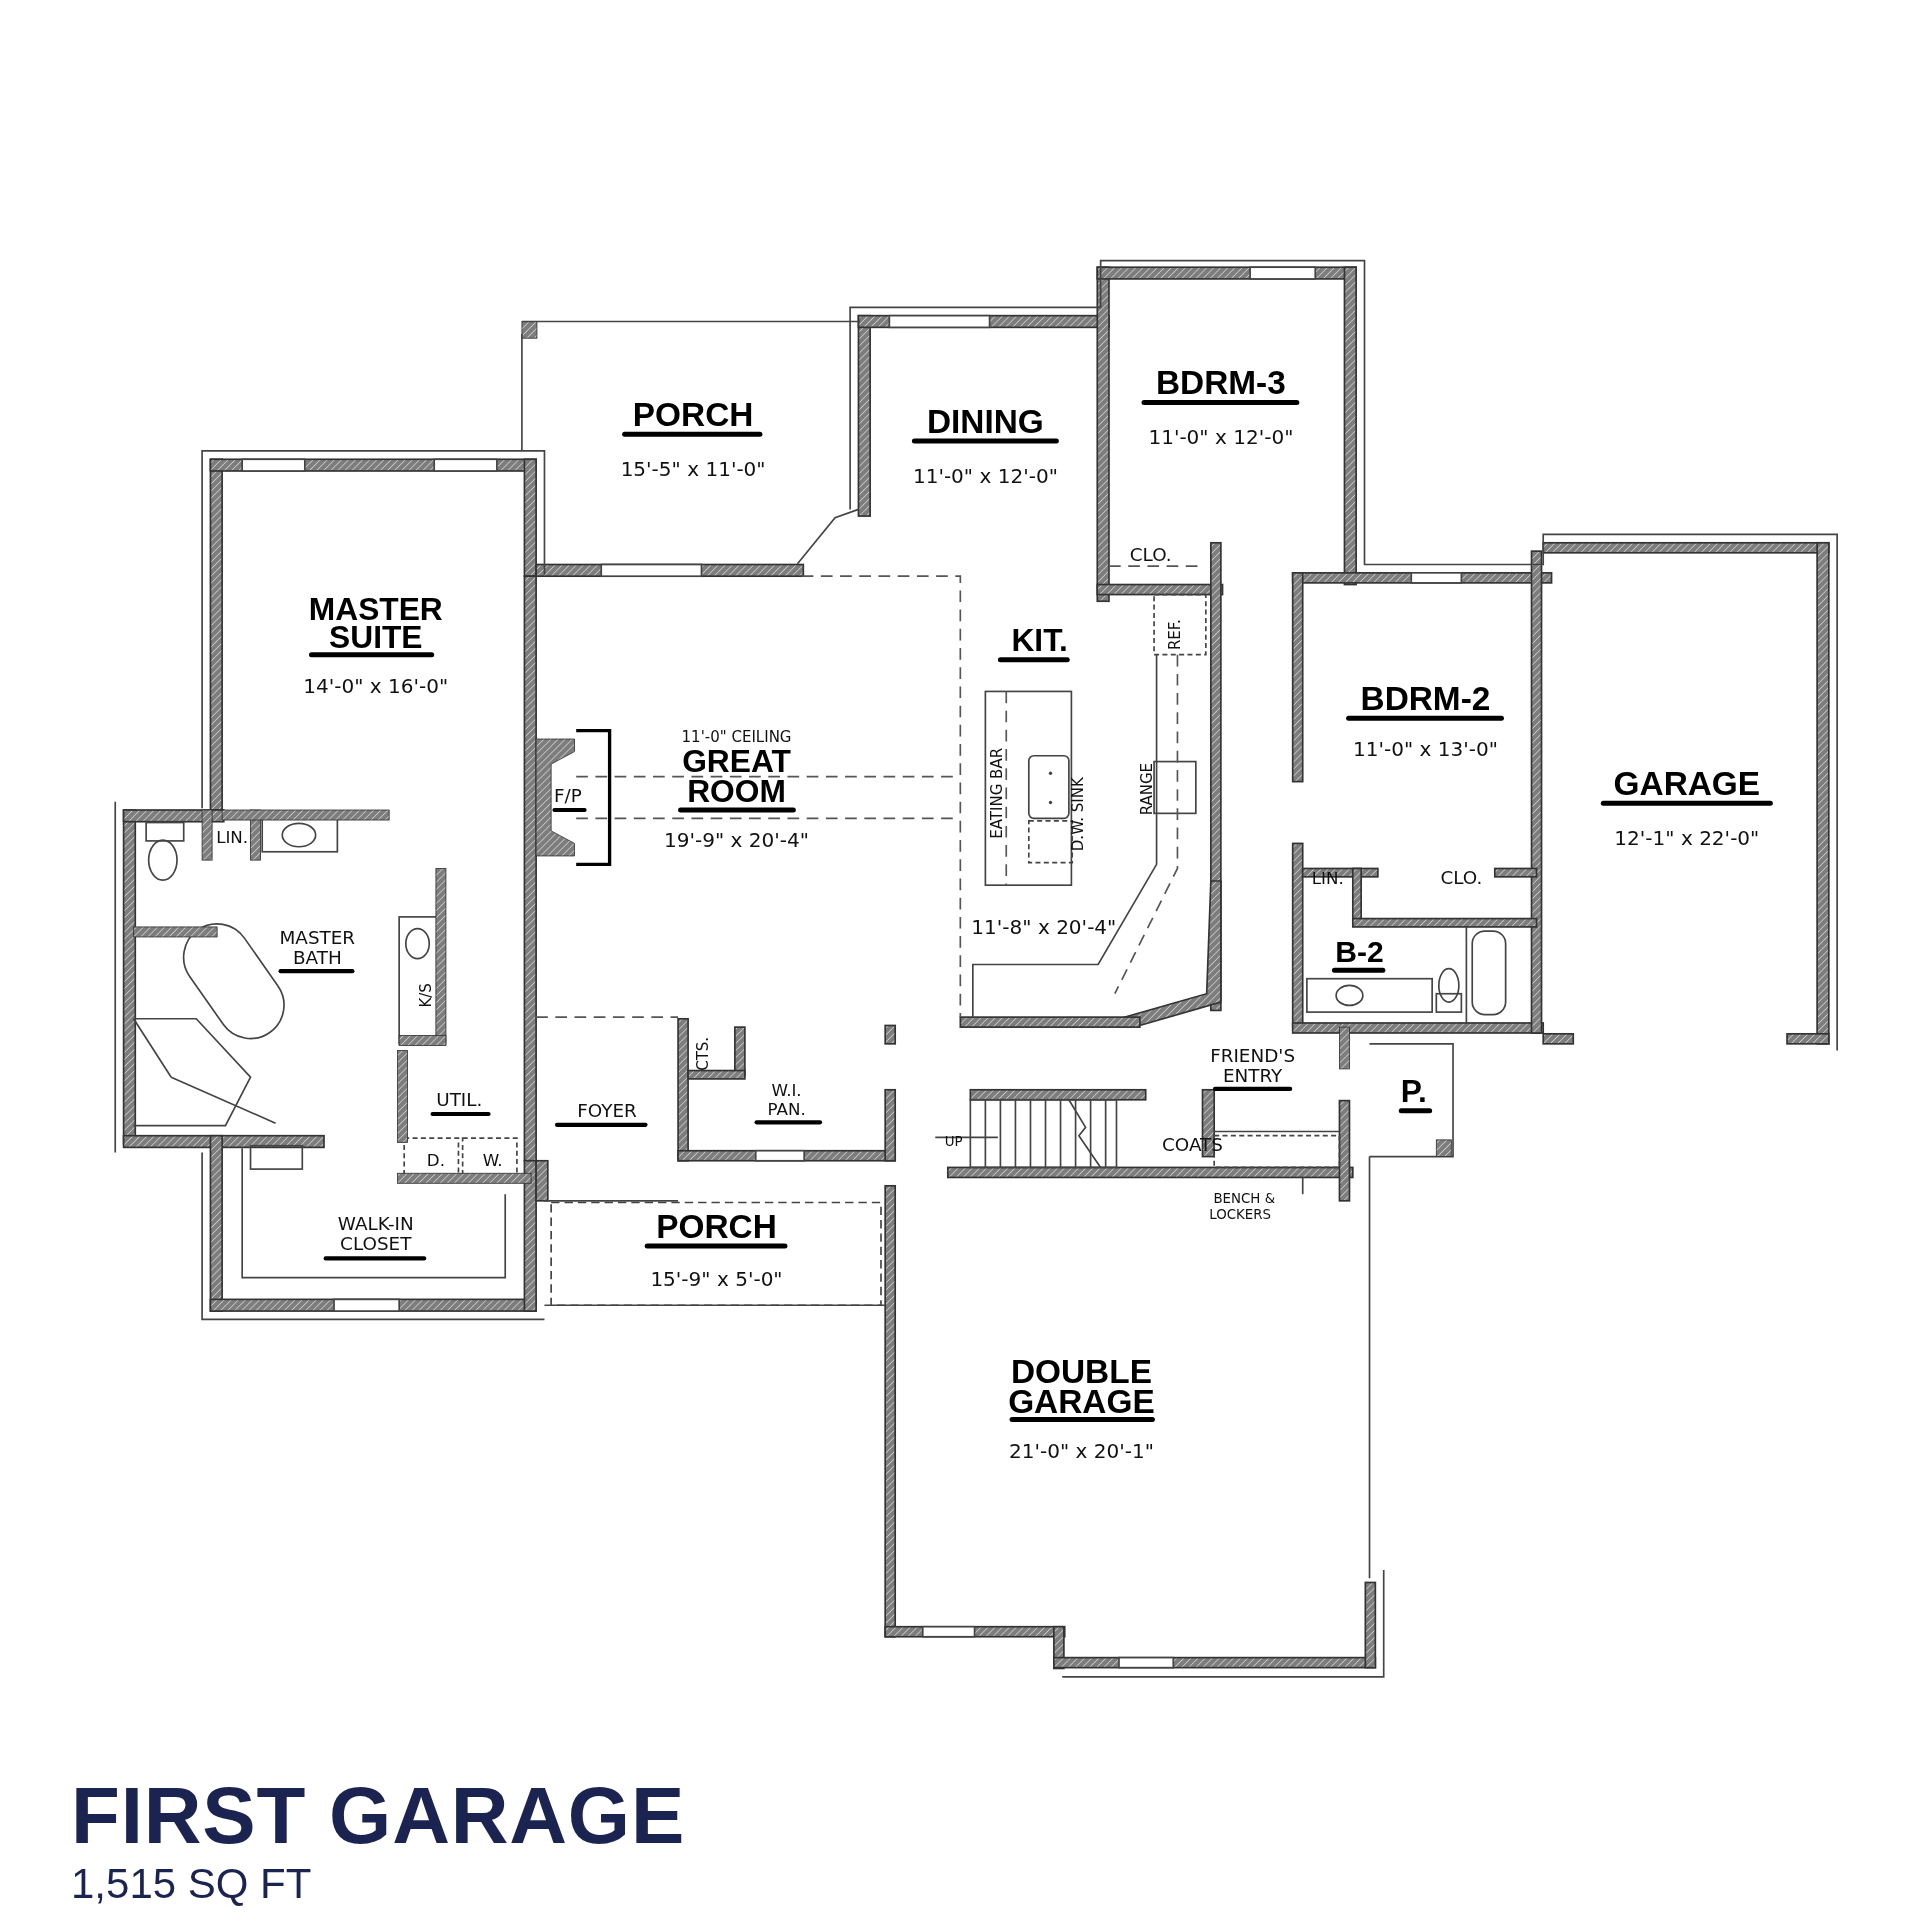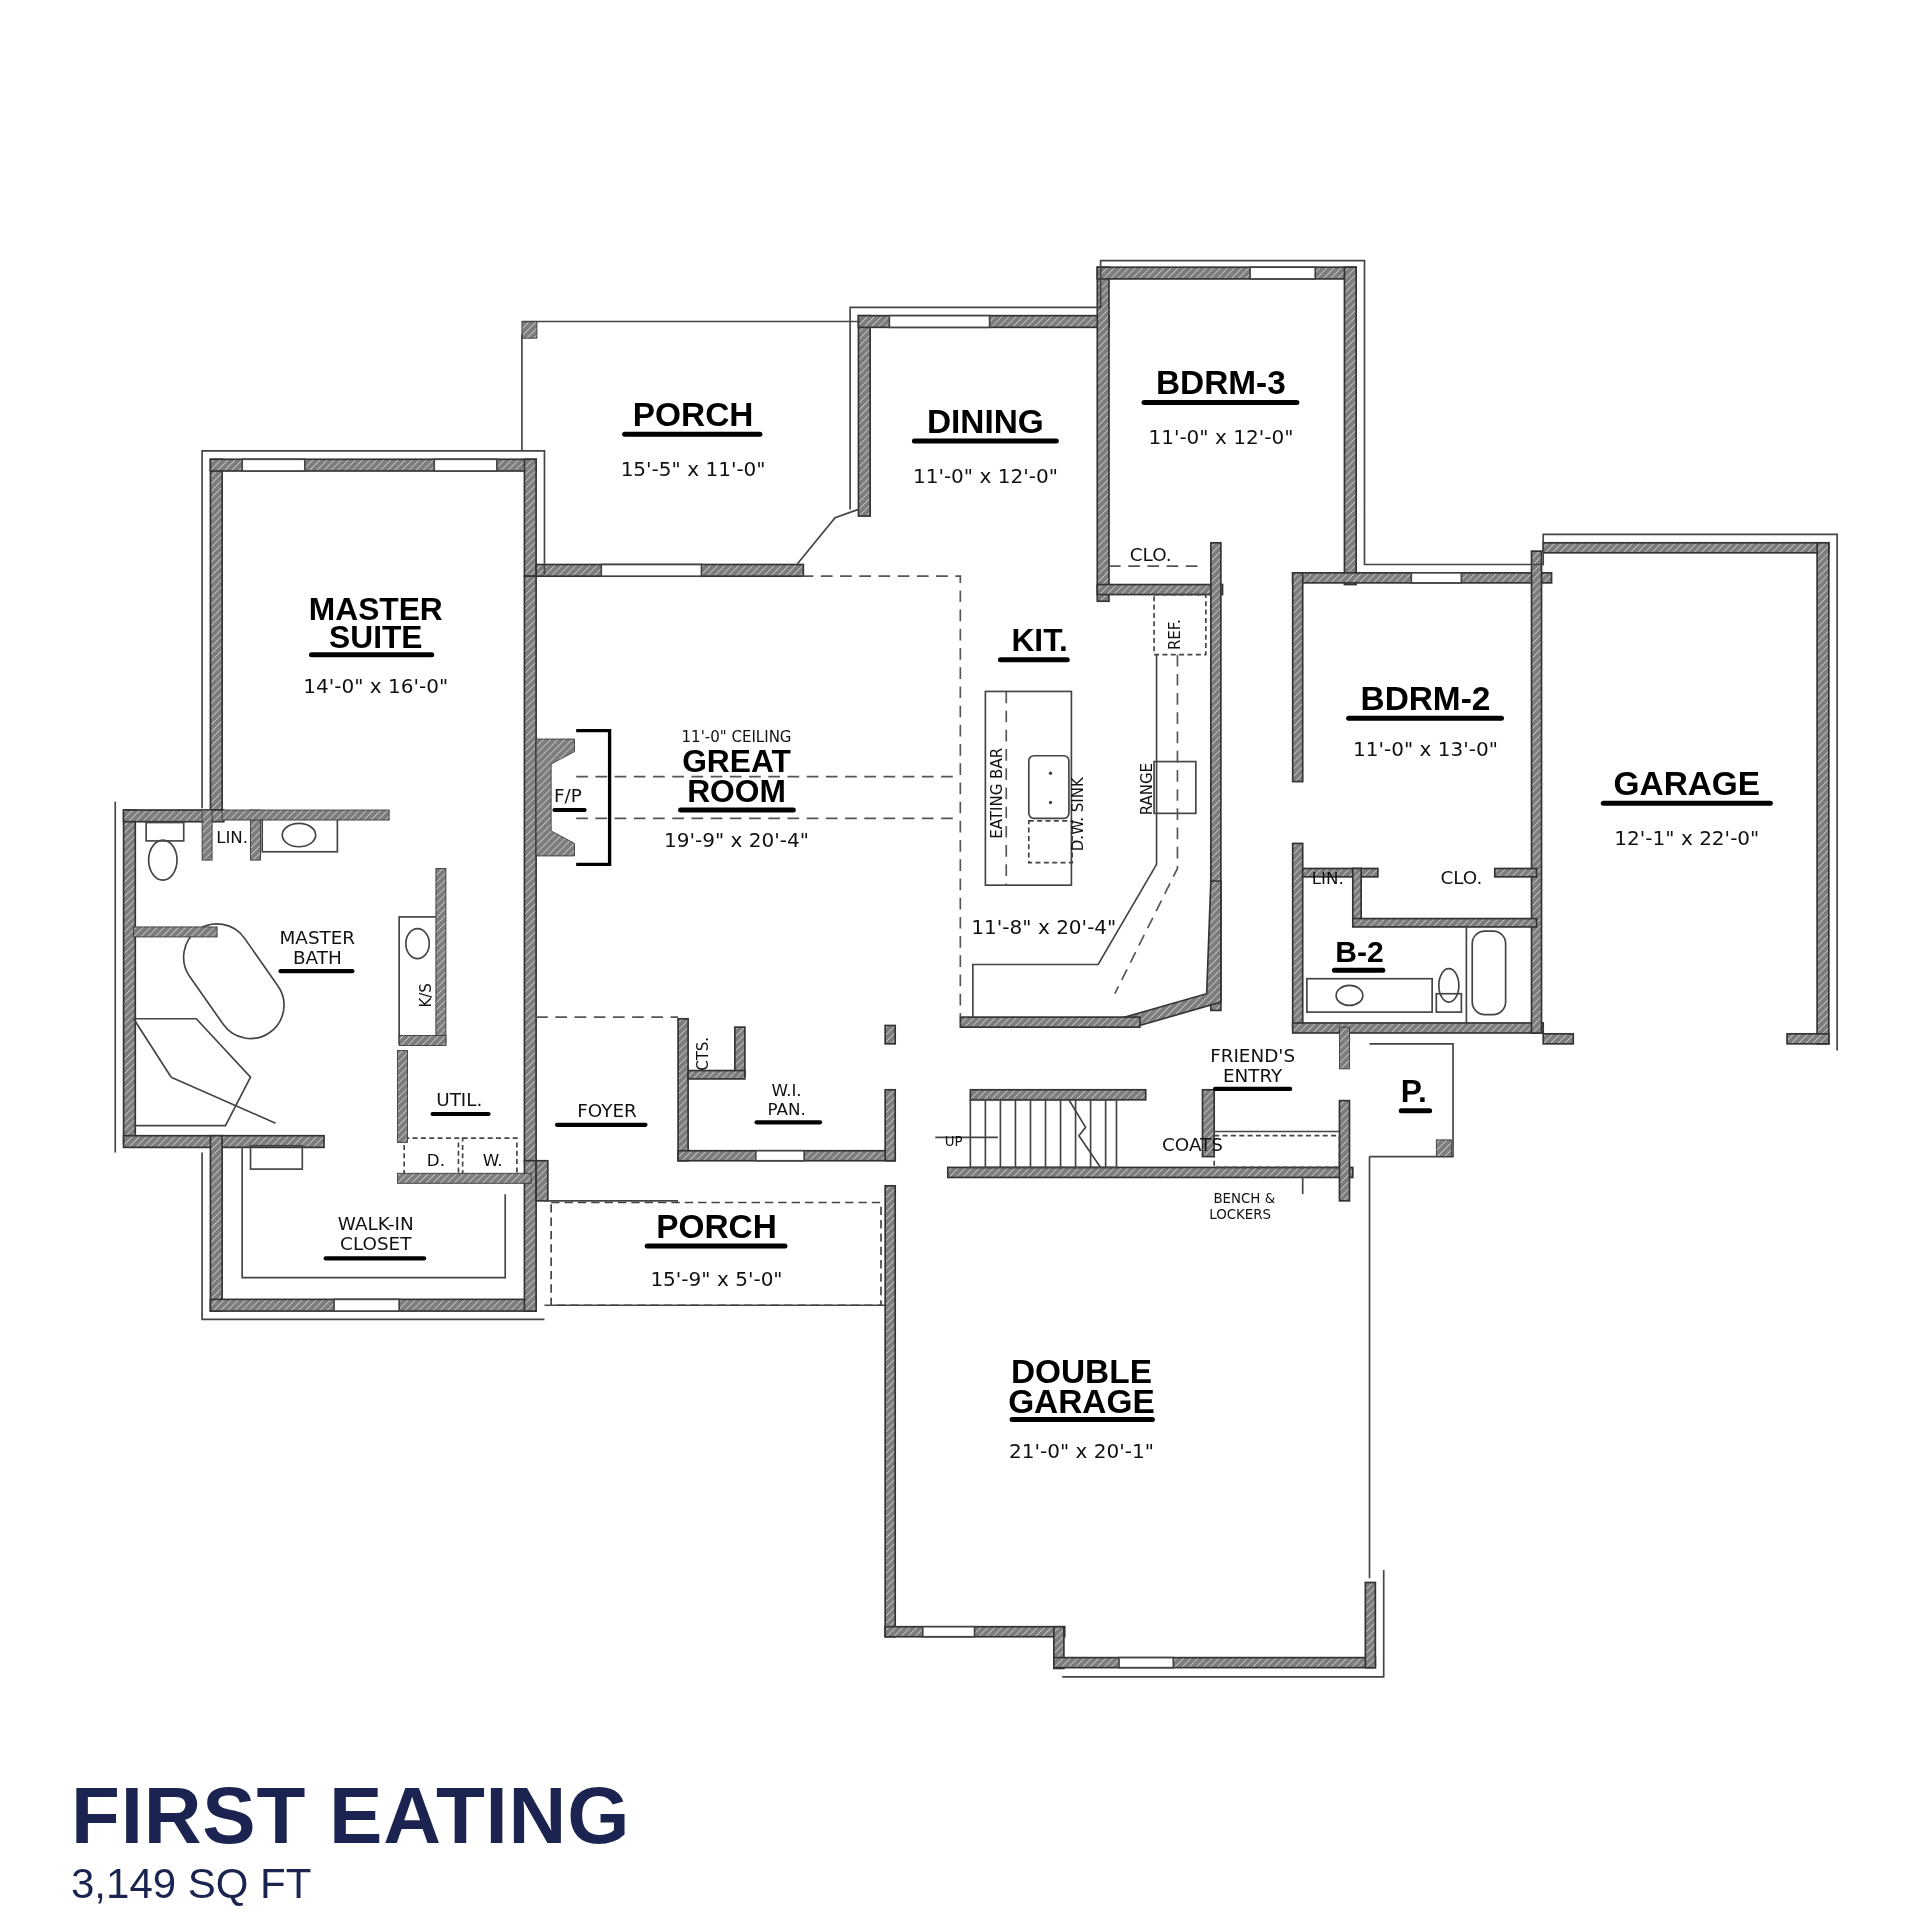--- a/index.html
+++ b/index.html
@@ -297,16 +297,16 @@
     <text class="room-dim" x="858" y="1540" font-size="24">15'-9" x 5'-0"</text>
 
     <text class="room-title" x="1295" y="1656" font-size="40">DOUBLE</text>
     <text class="room-title" x="1295" y="1692" font-size="40">GARAGE</text>
     <line class="ul" x1="1212" y1="1700" x2="1380" y2="1700"></line>
     <text class="room-dim" x="1295" y="1746" font-size="24">21'-0" x 20'-1"</text>
   </g>
 </svg>
 
 <div id="footer">
-  <div class="title">FIRST EATING</div>
-  <div class="sqft">3,149 SQ FT</div>
+  <div class="title">FIRST GARAGE</div>
+  <div class="sqft">1,515 SQ FT</div>
 </div>
 
 
 </body></html>

